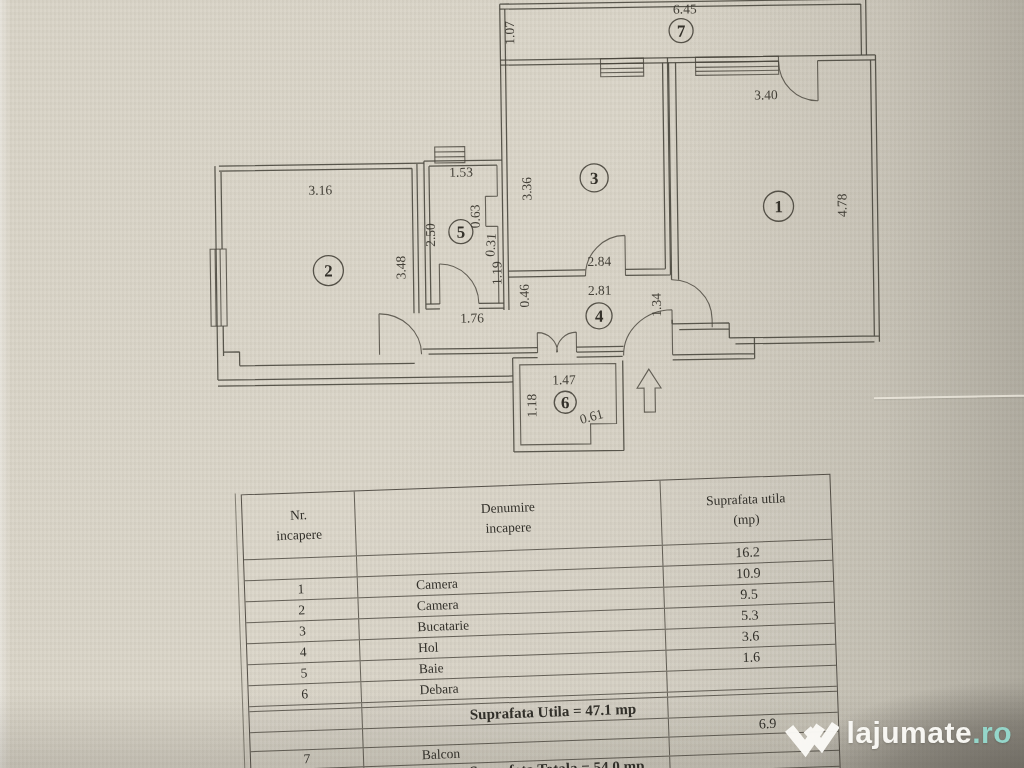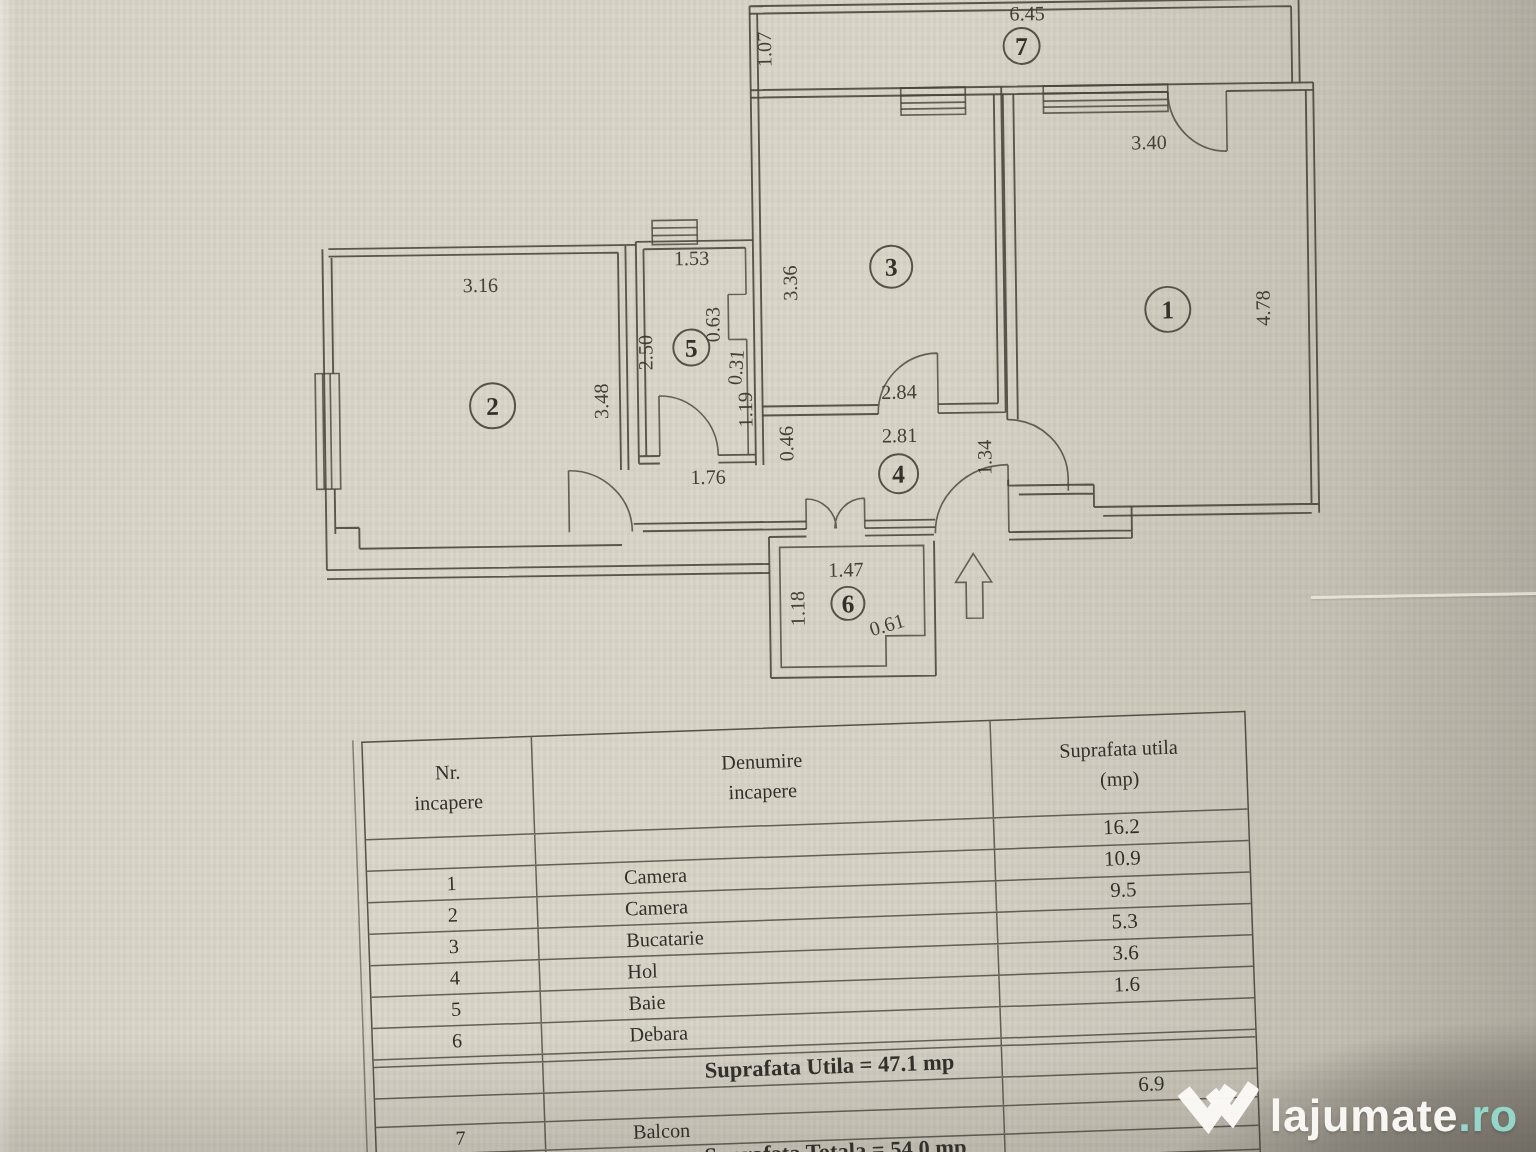--- a/index.html
+++ b/index.html
@@ -55,21 +55,21 @@
   .val69-row{height:18px;font-size:14px;}
   .val69-row .val span{transform:translateX(14px);}
   .balcon-row{height:18px;font-size:13.5px;}
   .balcon-row .name{justify-content:flex-start;padding-left:58px;}
   .total-row{height:15px;font-weight:bold;font-size:15px;}
   .total-row .tc span{transform:translateX(40px);}
   .note-row{height:18px;display:flex;align-items:center;justify-content:center;
     font-size:13.5px;filter:blur(.35px);opacity:.88;padding-left:90px;}
 
   
-  .watermark{position:absolute;right:12px;bottom:6px;display:flex;align-items:flex-end;
+  .watermark{position:absolute;right:12px;bottom:6px;display:flex;align-items:flex-start;
     gap:7px;opacity:.97;}
   .wm-text{font-family:"Liberation Sans",sans-serif;font-weight:bold;font-size:30px;
     letter-spacing:.5px;color:#fbfaf6;text-shadow:0 1px 2px rgba(40,38,33,.25);}
   .wm-tld{color:#96d9cd;}
 </style>
 </head>
 <body>
 
 <div class="paper"></div>
 <div class="fold-line"></div>

